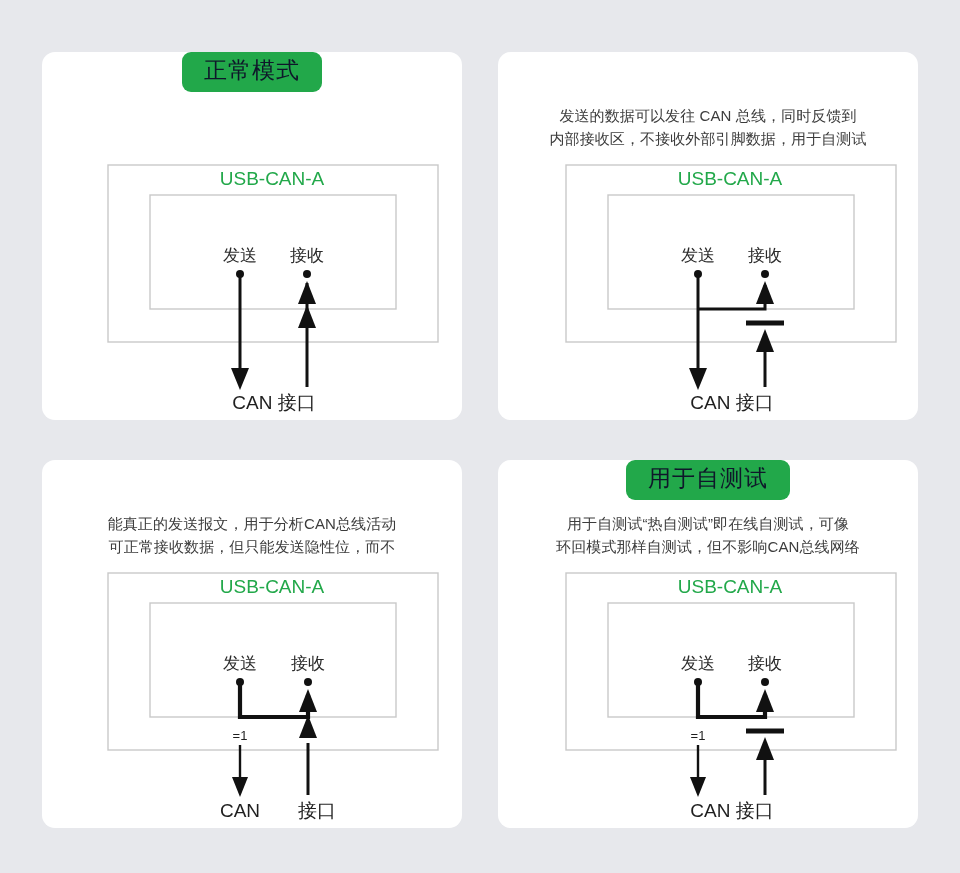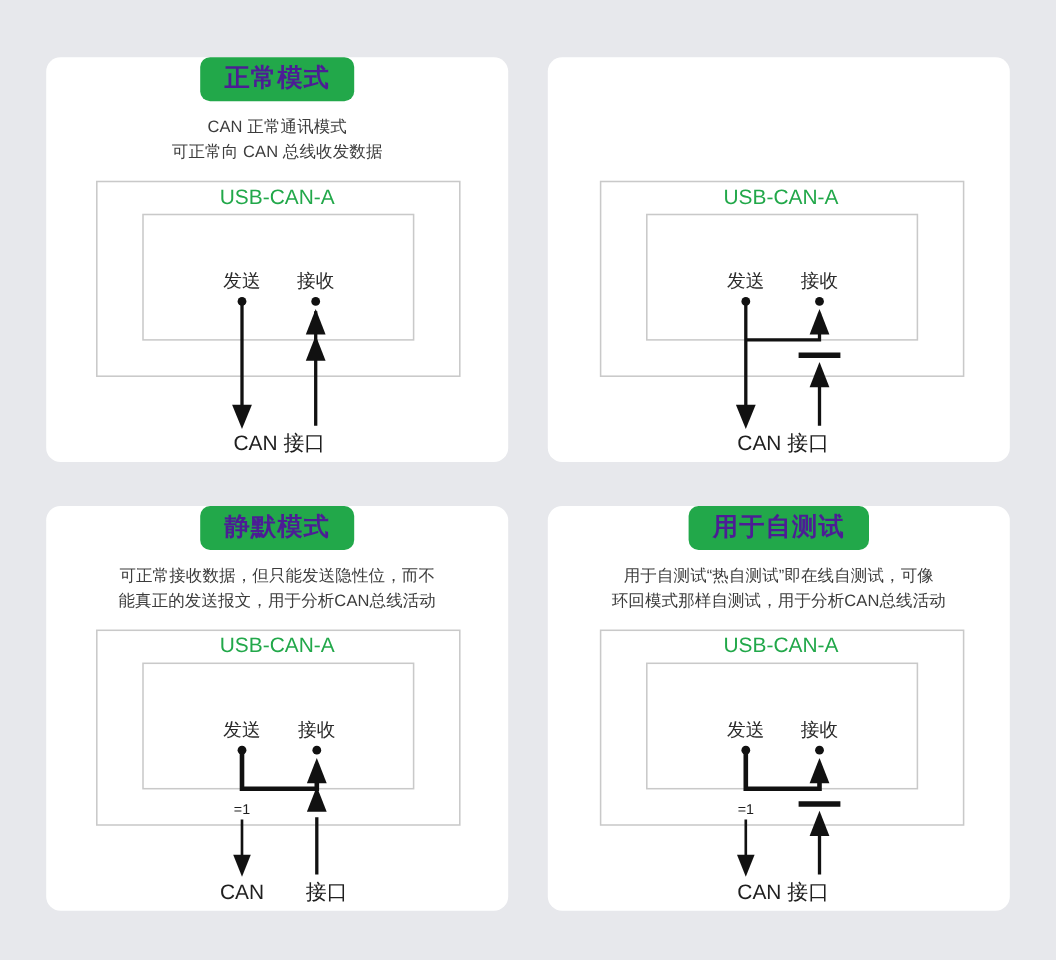--- a/index.html
+++ b/index.html
@@ -30,43 +30,43 @@
     overflow: visible;
   }
   .badge-wrap {
     position: absolute;
     top: 0; left: 0; right: 0;
     display: flex;
     justify-content: center;
   }
   .badge {
     background: #22a84a;
-    color: #4c1d95;
+    color: #0f172a;
     font-size: 23px;
-    font-weight: bold;
+    font-weight: normal;
     letter-spacing: 1px;
     padding: 6px 22px 8px 22px;
     border-radius: 9px;
     line-height: 1.12;
     white-space: nowrap;
     text-align: center;
   }
   .desc {
     position: absolute;
     top: 52px; left: 16px; right: 16px;
     text-align: center;
     font-size: 15px;
     color: #3c3c3c;
     line-height: 1.55;
     letter-spacing: 0.1px;
   }
   .diagram {
     position: absolute;
     left: 0; top: 105px;
-    width: 388px; height: 258px;
+    width: 388px; height: 258px; padding-left: 20px;
   }
   .diagram svg { display: block; }
   .dev-label {
     fill: #22a84a;
     font-family: "Liberation Sans", "DejaVu Sans", sans-serif;
     font-size: 19px;
   }
   .io-label {
     fill: #2b2b2b;
     font-family: "Liberation Sans", "DejaVu Sans", sans-serif;
@@ -92,24 +92,20 @@
 </style>
 </head>
 <body>
 
 <div id="grid">
 
   <div class="card">
     <div class="badge-wrap">
       <div class="badge">正常模式</div>
     </div>
-    <div class="desc">
-      <div>CAN 正常通讯模式</div>
-      <div>可正常向 CAN 总线收发数据</div>
-    </div>
     <div class="diagram">
       <svg width="420" height="258" viewBox="0 0 420 258">
 
         <rect class="boxline" x="46" y="8" width="330" height="177"></rect>
 
         <rect class="boxline" x="88" y="38" width="246" height="114"></rect>
 
         <text class="dev-label" x="210" y="28" text-anchor="middle">USB-CAN-A</text>
 
         <text class="io-label" x="178" y="104" text-anchor="middle">发送</text>
@@ -123,20 +119,24 @@
         <line class="wire" x1="245" y1="230" x2="245" y2="126"></line>
         <polygon class="ahead" points="245,124 236,147 254,147"></polygon>
         <polygon class="ahead" points="245,148 236,171 254,171"></polygon>
 
         <text class="can-label" x="212" y="252" text-anchor="middle">CAN 接口</text>
       </svg>
     </div>
   </div>
 
   <div class="card">
+    <div class="desc">
+      <div>发送的数据可以发往 CAN 总线，同时反馈到</div>
+      <div>内部接收区，不接收外部引脚数据，用于自测试</div>
+    </div>
     <div class="diagram">
       <svg width="420" height="258" viewBox="0 0 420 258">
         <rect class="boxline" x="48" y="8" width="330" height="177"></rect>
         <rect class="boxline" x="90" y="38" width="246" height="114"></rect>
         <text class="dev-label" x="212" y="28" text-anchor="middle">USB-CAN-A</text>
         <text class="io-label" x="180" y="104" text-anchor="middle">发送</text>
         <text class="io-label" x="247" y="104" text-anchor="middle">接收</text>
 
         <circle class="nodedot" cx="180" cy="117" r="4"></circle>
         <line class="wire" x1="180" y1="117" x2="180" y2="218"></line>
@@ -148,26 +148,23 @@
 
         <line class="wire" x1="247" y1="230" x2="247" y2="178"></line>
         <polygon class="ahead" points="247,172 238,195 256,195"></polygon>
         <line class="blockbar" x1="228" y1="166" x2="266" y2="166"></line>
         <text class="can-label" x="214" y="252" text-anchor="middle">CAN 接口</text>
       </svg>
     </div>
   </div>
 
   <div class="card">
-    <div class="badge-wrap">
-      <div class="badge">静默模式</div>
-    </div>
     <div class="desc">
+      <div>能真正的发送报文，用于分析CAN总线活动</div>
       <div>可正常接收数据，但只能发送隐性位，而不</div>
-      <div>能真正的发送报文，用于分析CAN总线活动</div>
     </div>
     <div class="diagram">
       <svg width="420" height="258" viewBox="0 0 420 258">
         <rect class="boxline" x="46" y="8" width="330" height="177"></rect>
         <rect class="boxline" x="88" y="38" width="246" height="114"></rect>
         <text class="dev-label" x="210" y="28" text-anchor="middle">USB-CAN-A</text>
         <text class="io-label" x="178" y="104" text-anchor="middle">发送</text>
         <text class="io-label" x="246" y="104" text-anchor="middle">接收</text>
 
         <circle class="nodedot" cx="178" cy="117" r="4"></circle>
@@ -186,21 +183,21 @@
       </svg>
     </div>
   </div>
 
   <div class="card">
     <div class="badge-wrap">
       <div class="badge">用于自测试</div>
     </div>
     <div class="desc">
       <div>用于自测试“热自测试”即在线自测试，可像</div>
-      <div>环回模式那样自测试，用于分析CAN总线活动</div>
+      <div>环回模式那样自测试，但不影响CAN总线网络</div>
     </div>
     <div class="diagram">
       <svg width="420" height="258" viewBox="0 0 420 258">
         <rect class="boxline" x="48" y="8" width="330" height="177"></rect>
         <rect class="boxline" x="90" y="38" width="246" height="114"></rect>
         <text class="dev-label" x="212" y="28" text-anchor="middle">USB-CAN-A</text>
         <text class="io-label" x="180" y="104" text-anchor="middle">发送</text>
         <text class="io-label" x="247" y="104" text-anchor="middle">接收</text>
         <circle class="nodedot" cx="180" cy="117" r="4"></circle>
         <path class="wire-thick" d="M180,117 L180,152 L247,152 L247,130"></path>

